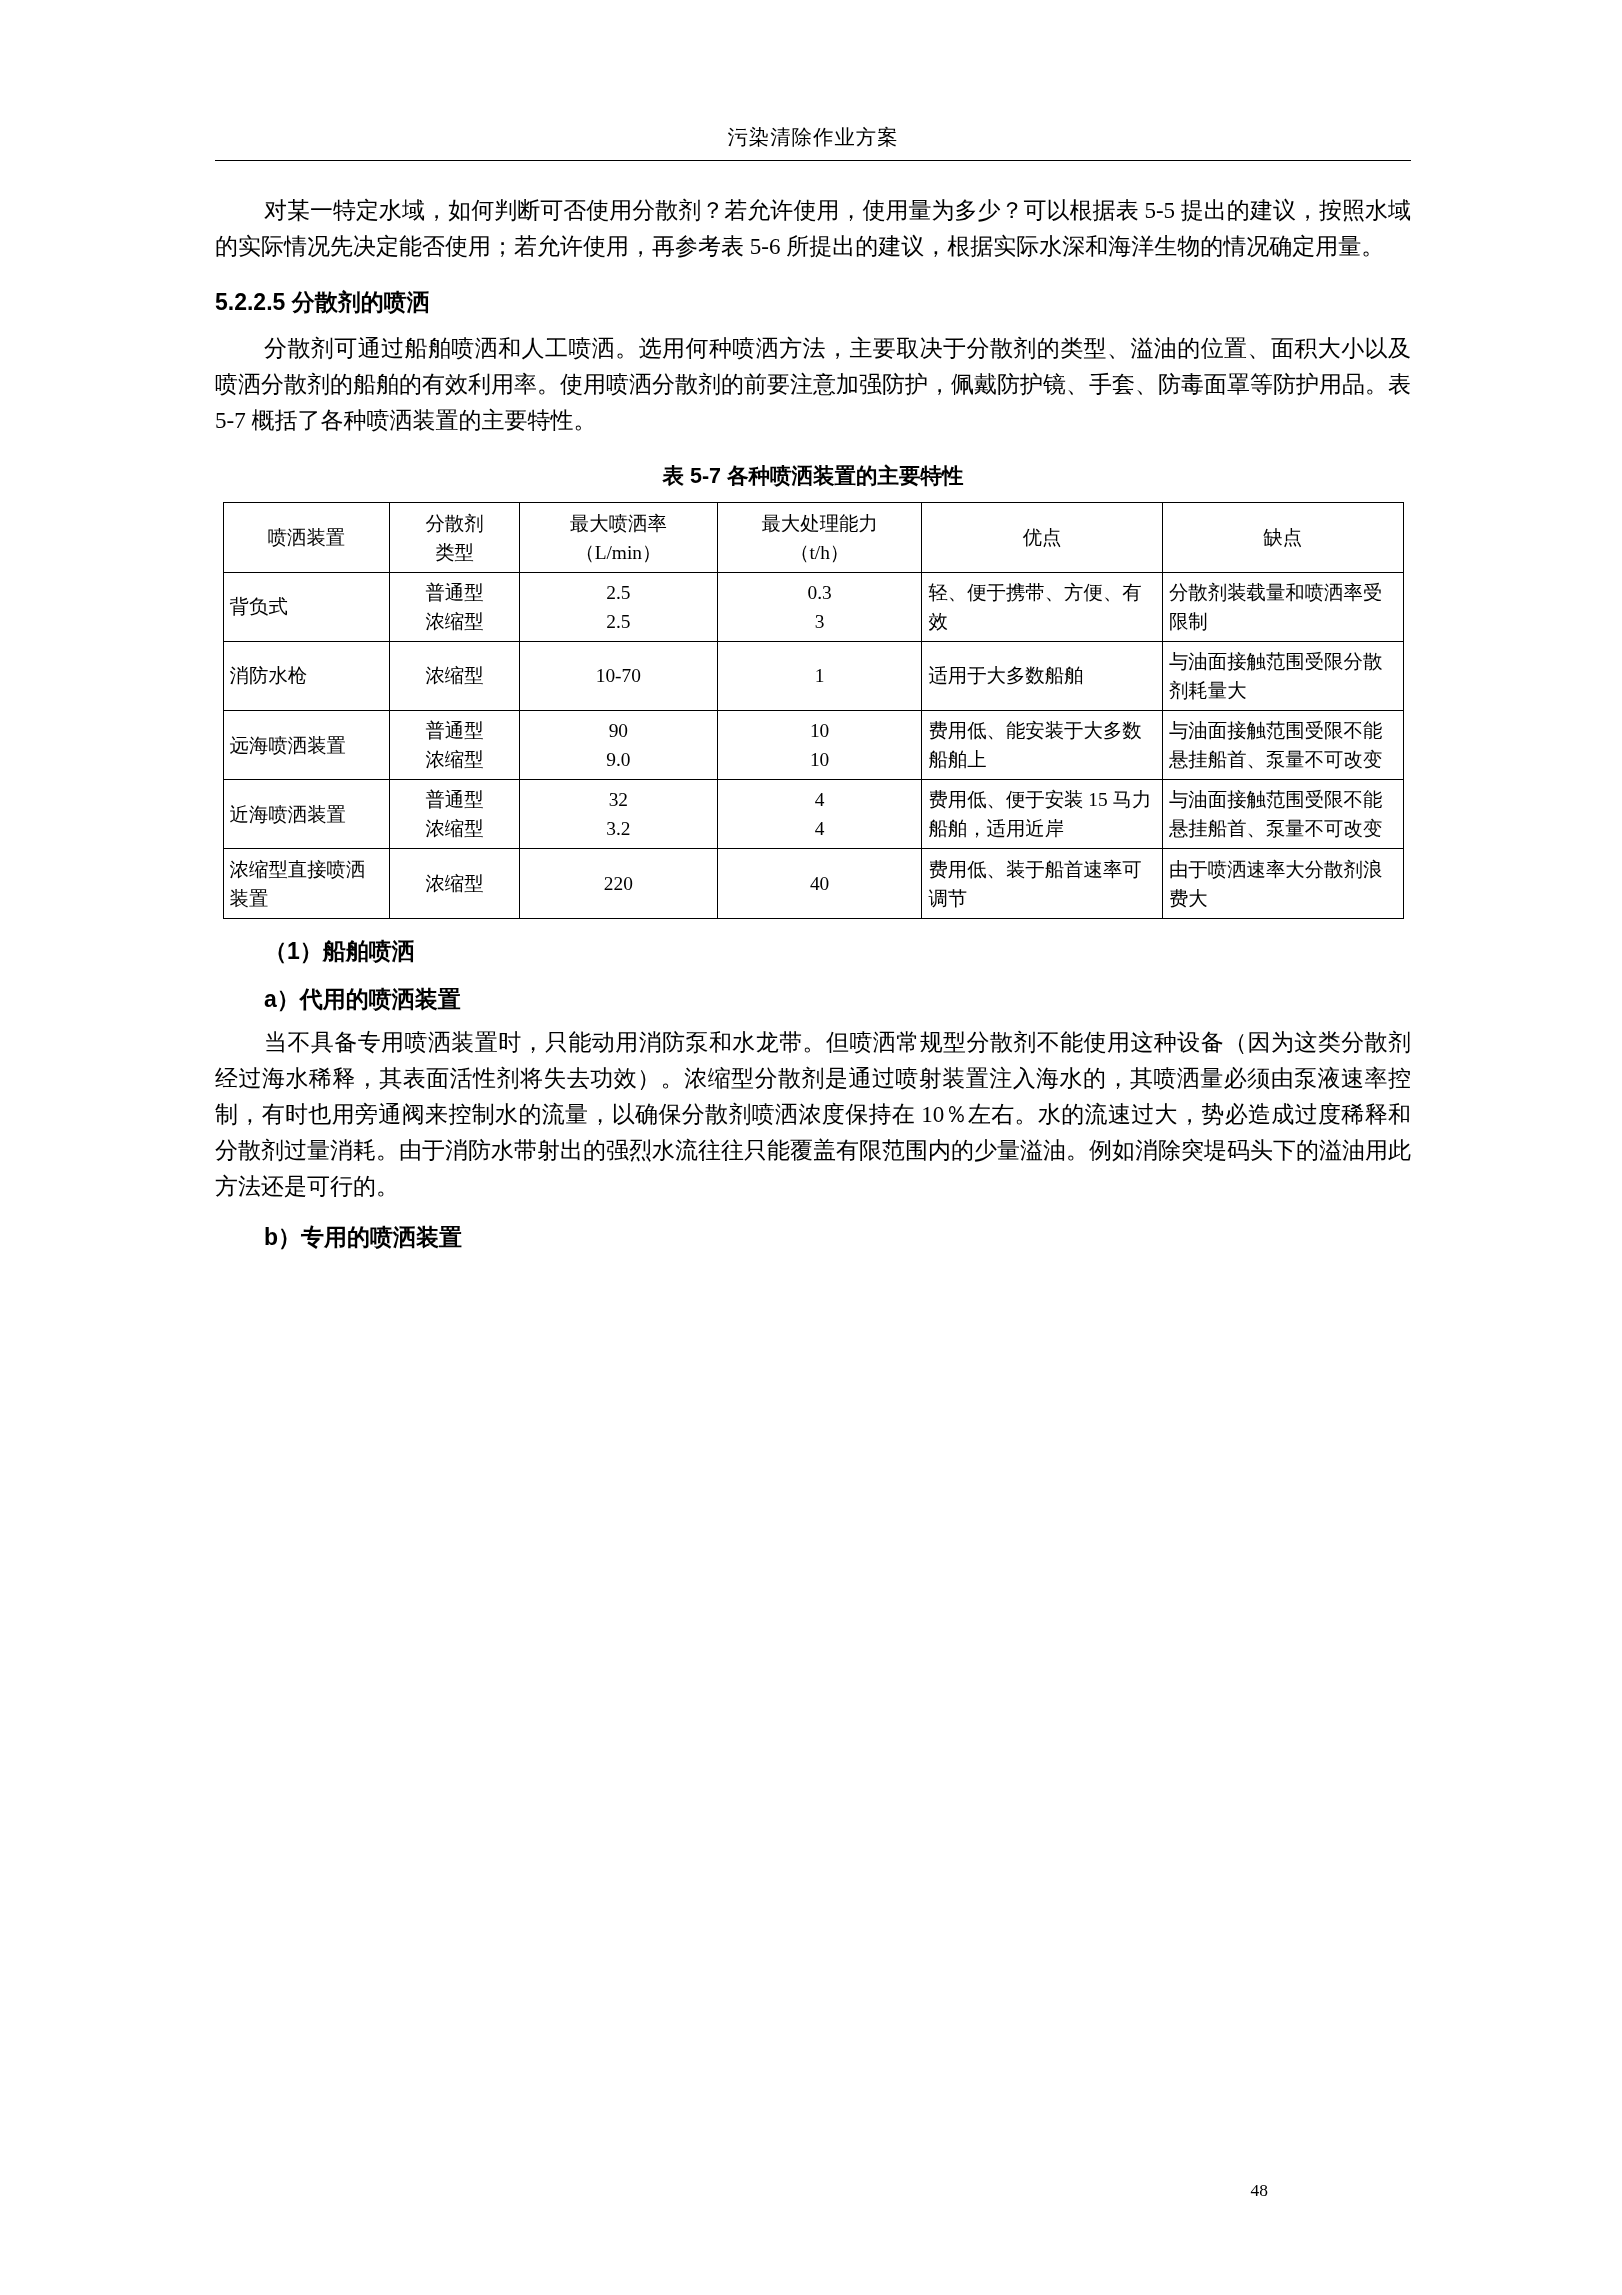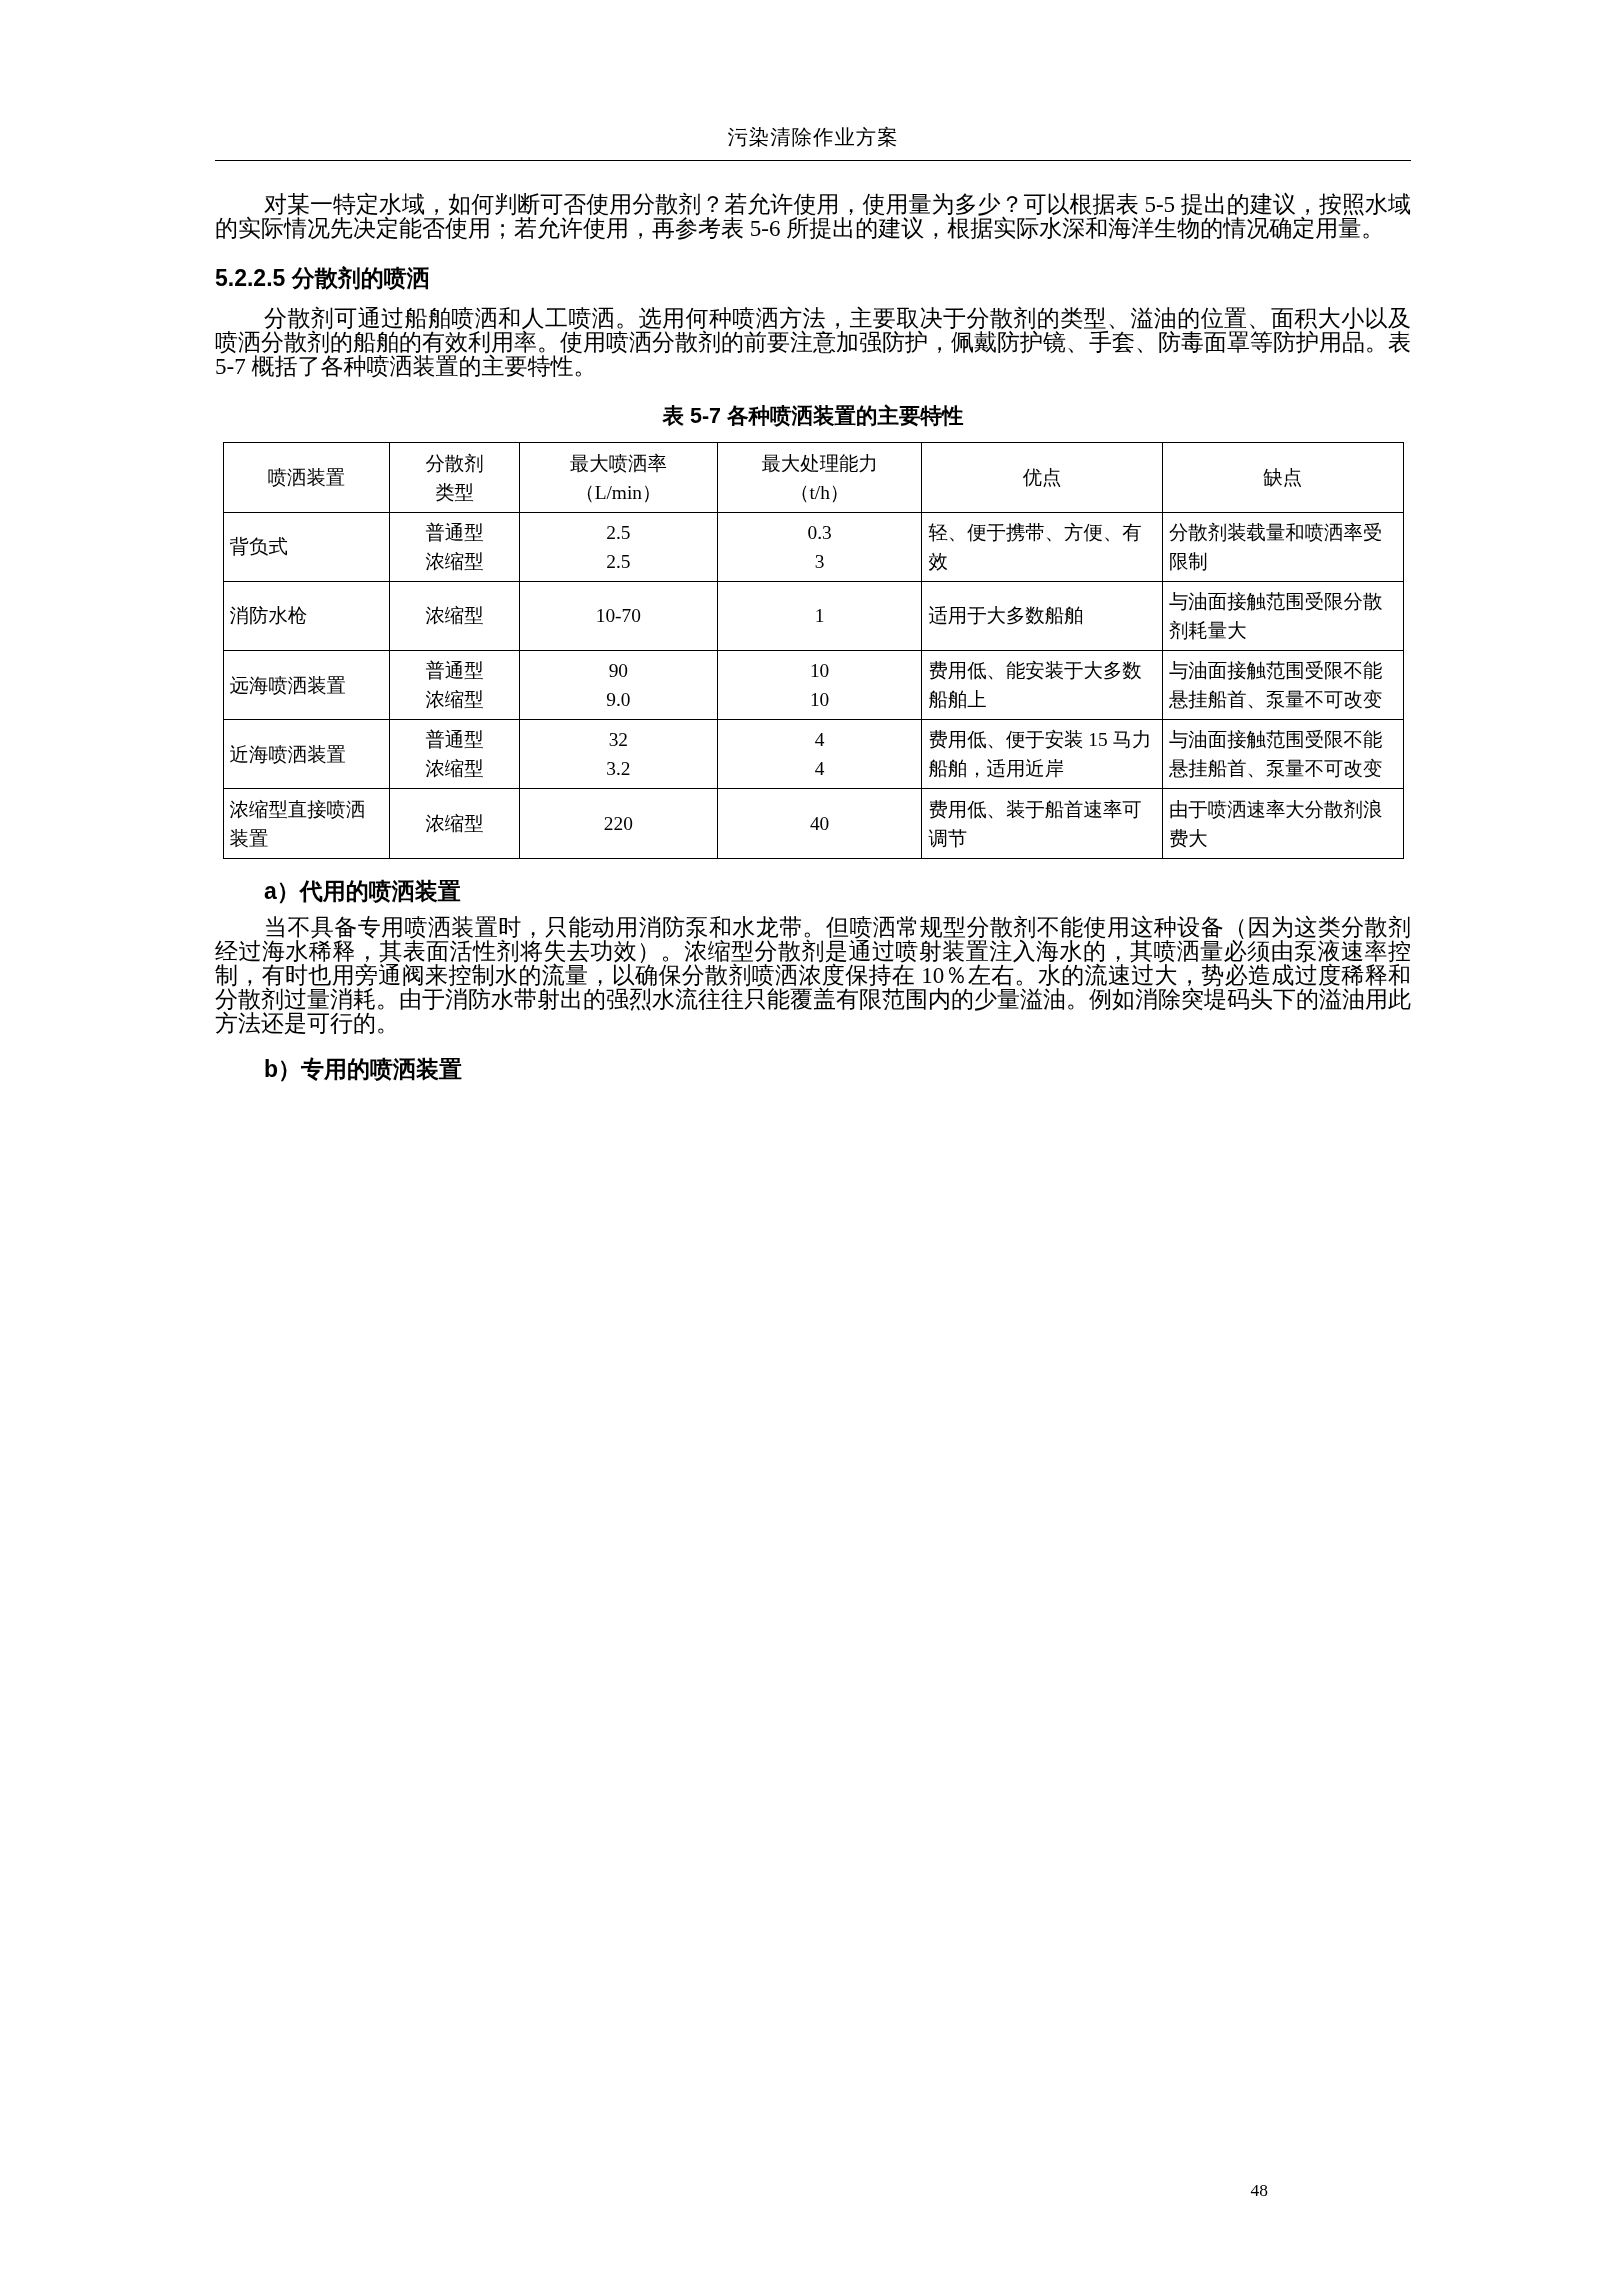--- a/index.html
+++ b/index.html
@@ -39,21 +39,21 @@
   }
   .header-rule {
     border-bottom: 1.5px solid #000;
     width: 100%;
     margin-bottom: 32px;
   }
 
   
   p.body-text {
     font-size: 23px;
-    line-height: 24px;
+    line-height: 36px;
     margin: 0 0 5.1px 0;
     text-align: justify;
     text-justify: inter-ideograph;
     text-indent: 49px;
   }
   h3.section-heading {
     font-size: 23px;
     font-weight: bold;
     margin: 21.5px 0 13.3px 0;
     font-family: "Liberation Sans", "DejaVu Sans", sans-serif;
@@ -194,20 +194,21 @@
           <td class="c-left">浓缩型直接喷洒装置</td>
           <td class="c-center nowrap-lines">浓缩型</td>
           <td class="c-center nowrap-lines">220</td>
           <td class="c-center nowrap-lines">40</td>
           <td class="c-left">费用低、装于船首速率可调节</td>
           <td class="c-left">由于喷洒速率大分散剂浪费大</td>
         </tr>
       </tbody>
     </table>
 
+    <div class="sub-heading">（1）船舶喷洒</div>
     <div class="sub-heading">a）代用的喷洒装置</div>
 
     <p class="body-text">当不具备专用喷洒装置时，只能动用消防泵和水龙带。但喷洒常规型分散剂不能使用这种设备（因为这类分散剂经过海水稀释，其表面活性剂将失去功效）。浓缩型分散剂是通过喷射装置注入海水的，其喷洒量必须由泵液速率控制，有时也用旁通阀来控制水的流量，以确保分散剂喷洒浓度保持在 10％左右。水的流速过大，势必造成过度稀释和分散剂过量消耗。由于消防水带射出的强烈水流往往只能覆盖有限范围内的少量溢油。例如消除突堤码头下的溢油用此方法还是可行的。</p>
 
     <div class="sub-heading">b）专用的喷洒装置</div>
 
   </div>
 
   <div class="page-number">48</div>
 </div>

